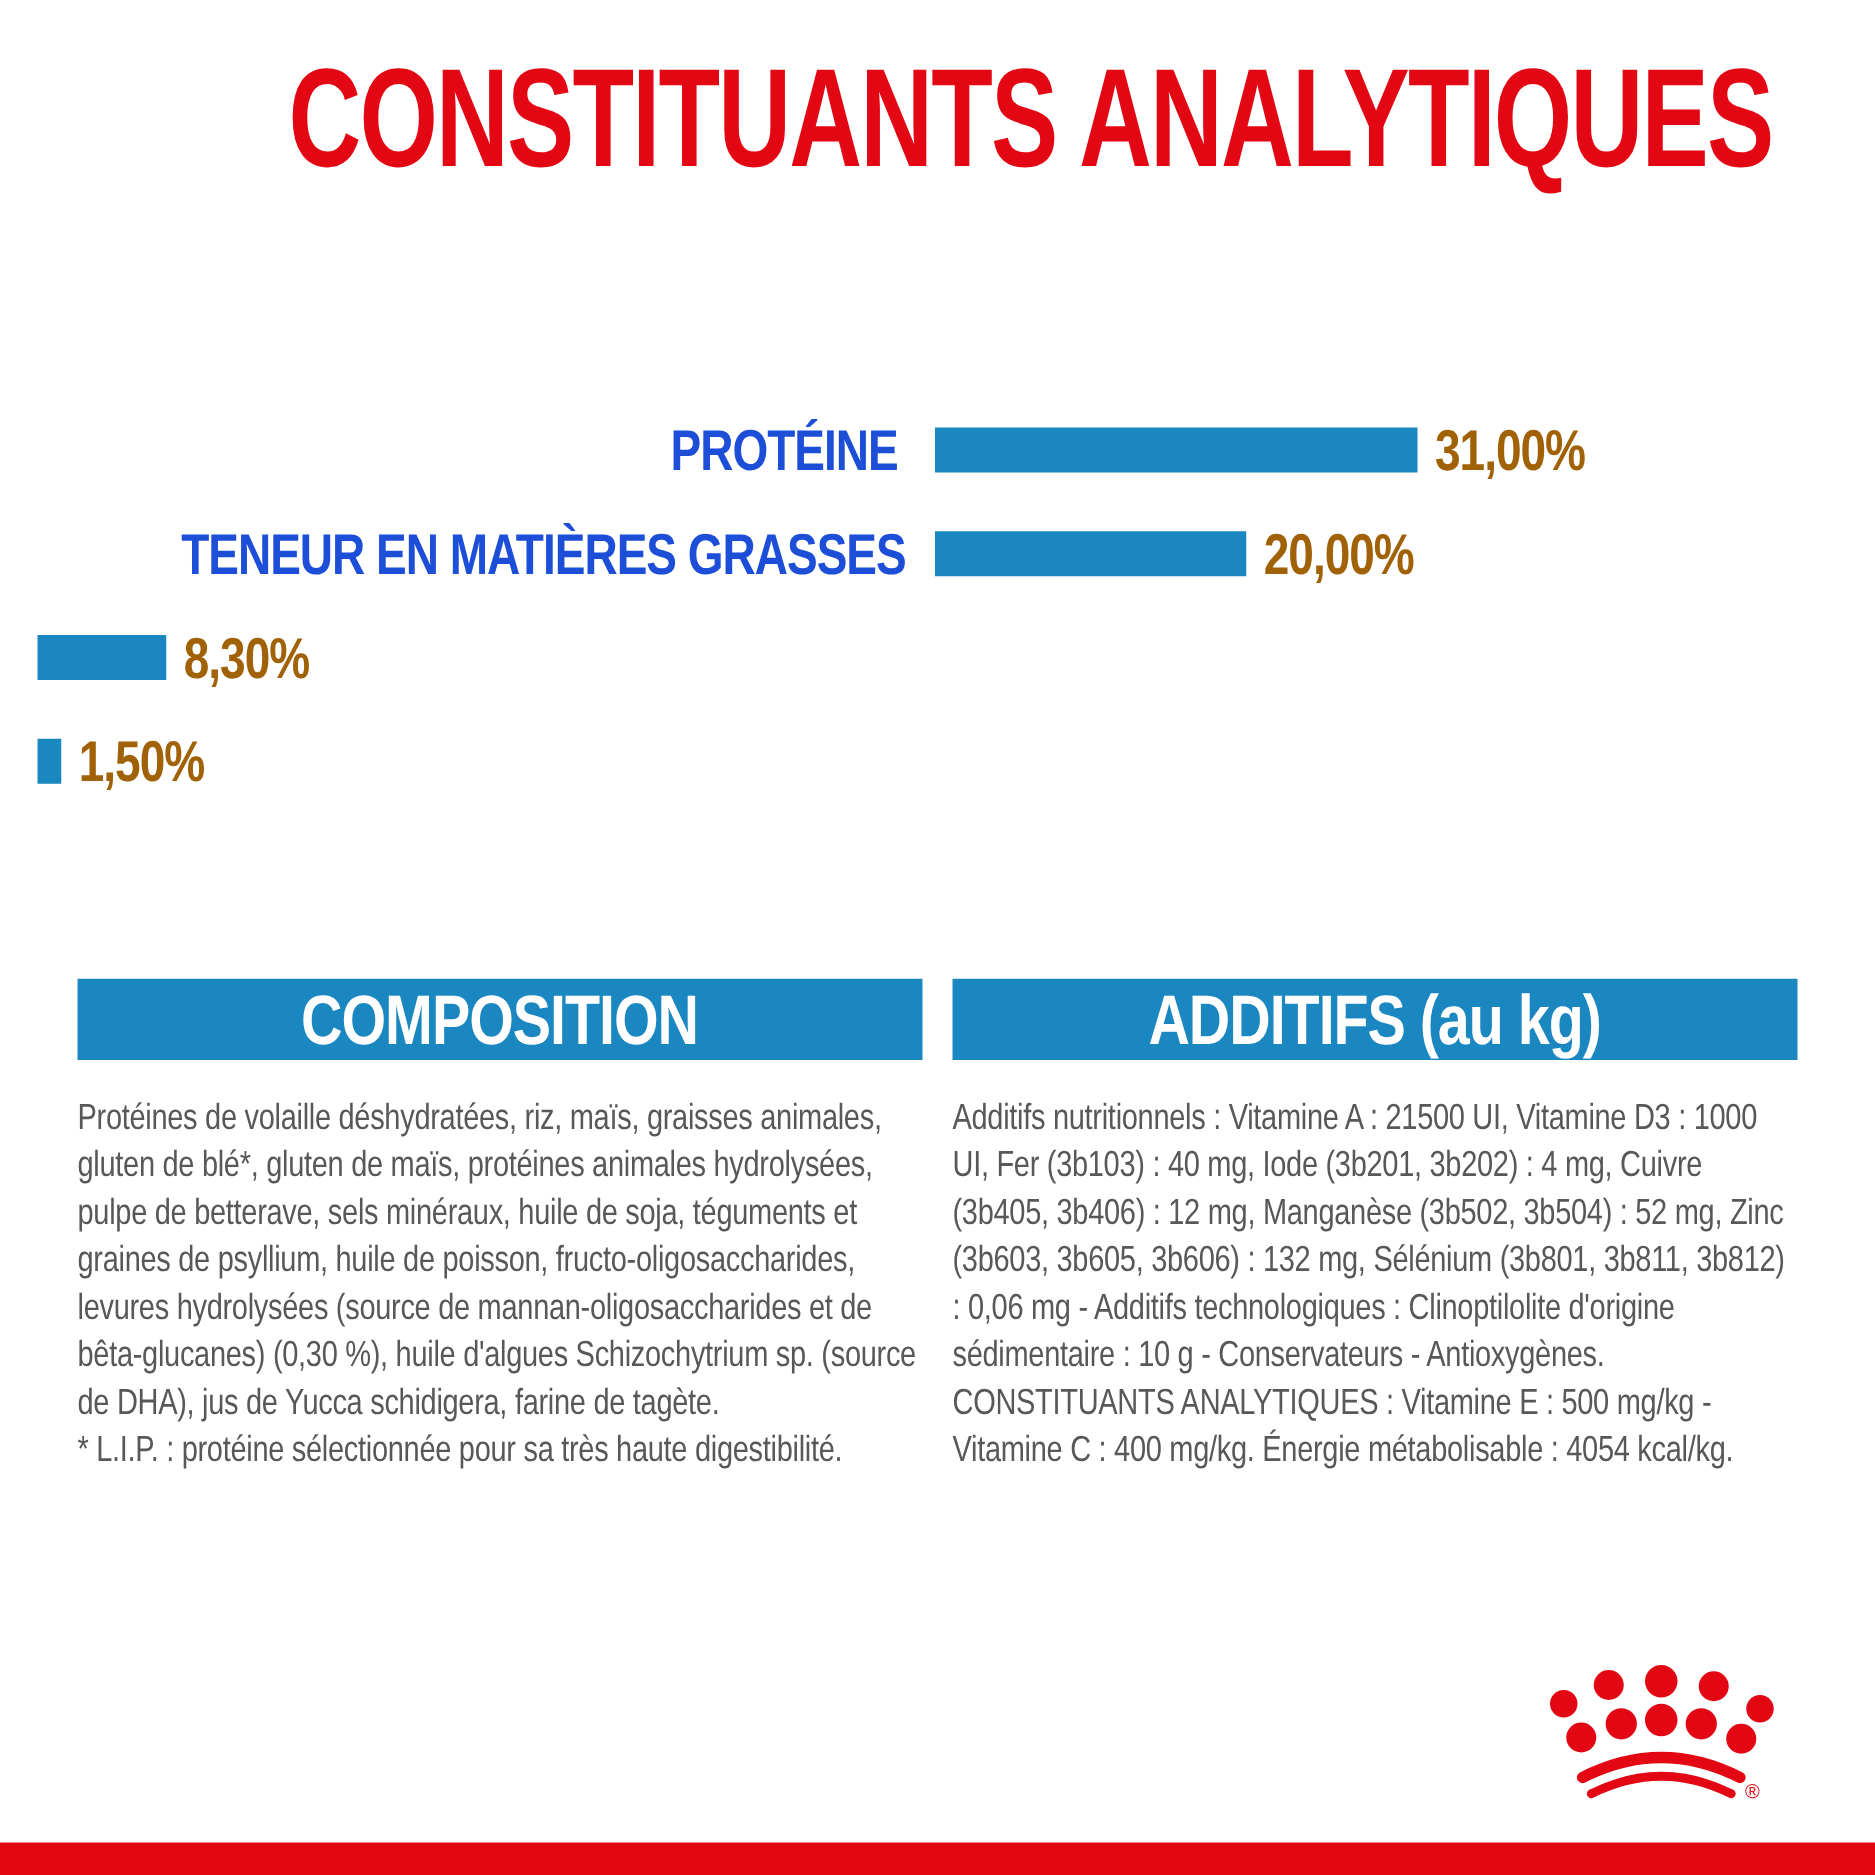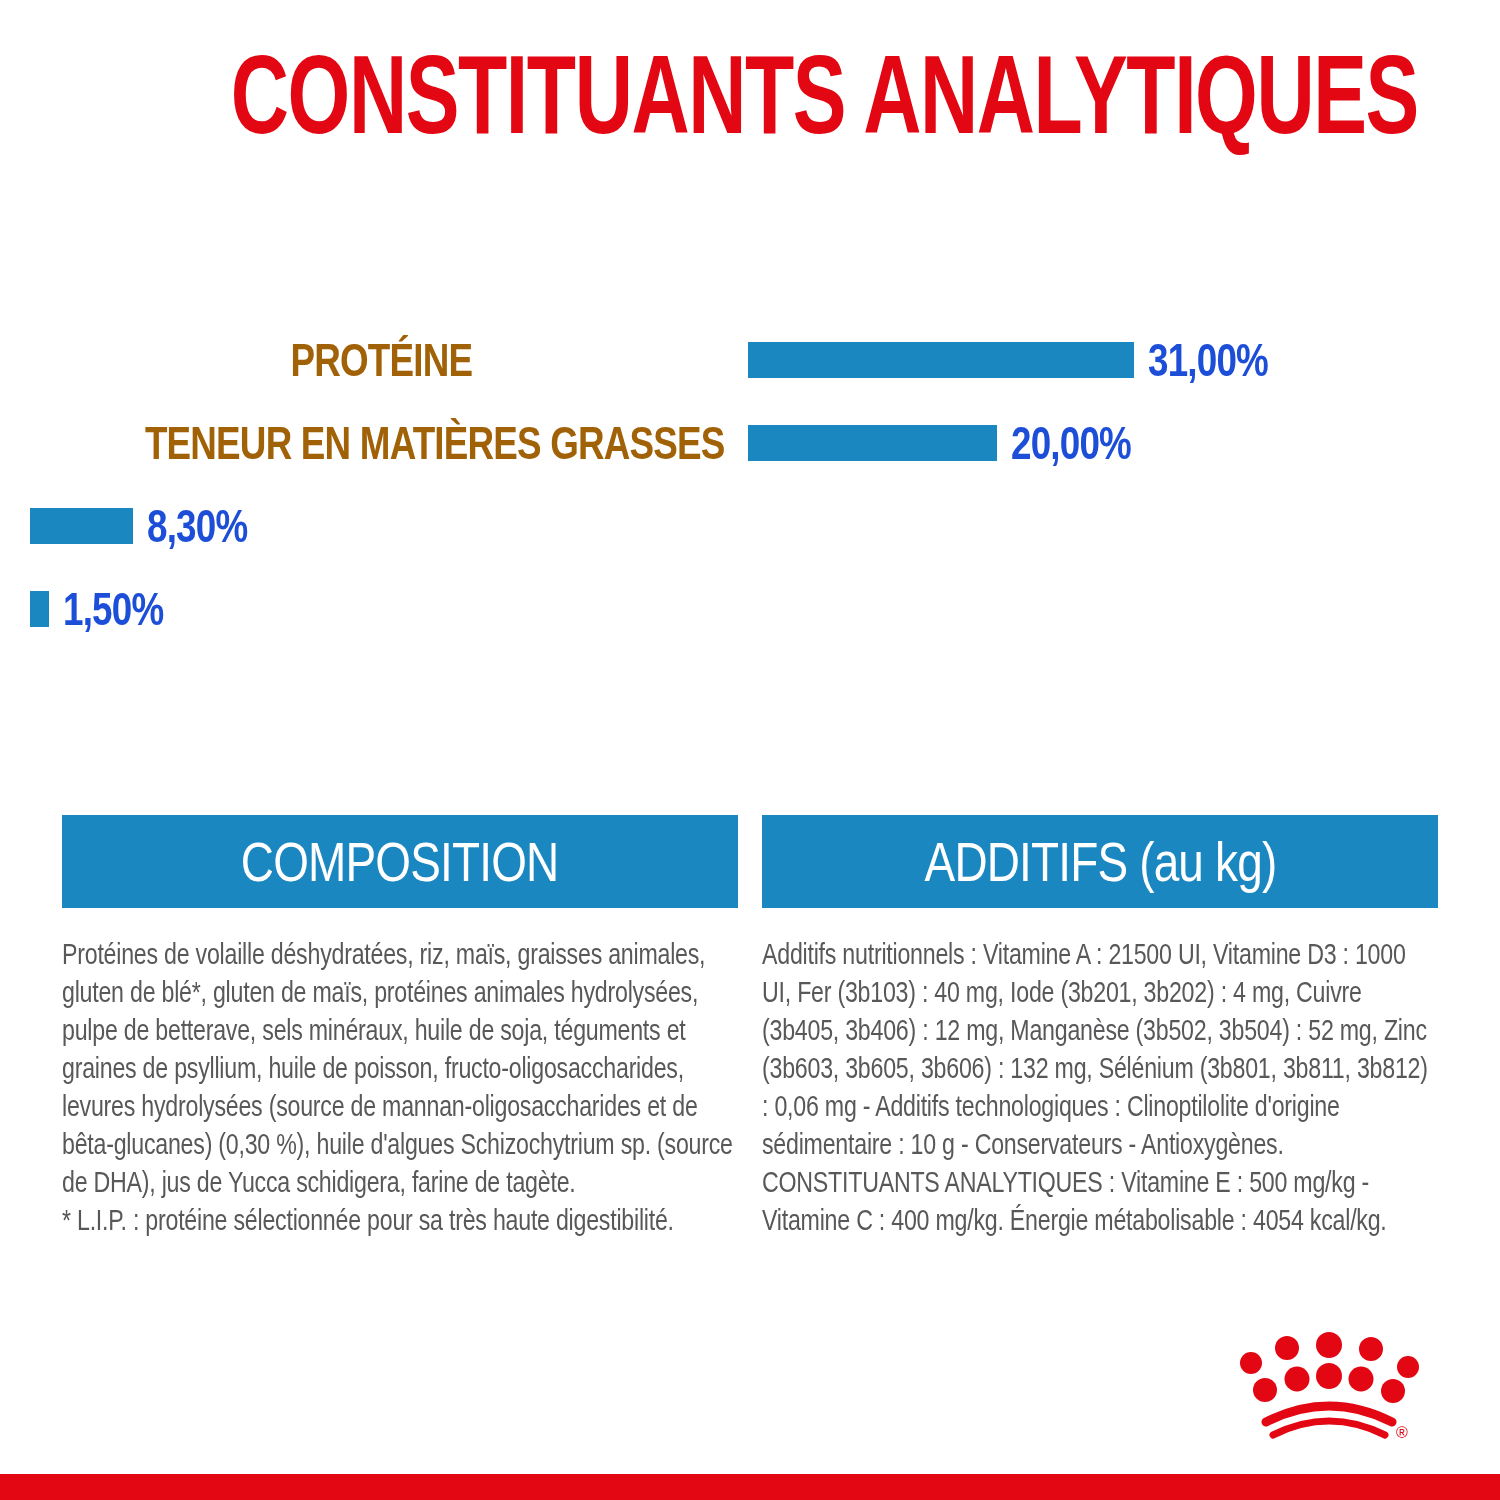--- a/index.html
+++ b/index.html
@@ -35,65 +35,64 @@
   
   .chart {
     position: absolute;
     top: 318px;
     left: 0;
     width: 1500px;
   }
   .crow { height: 83px; display: flex; align-items: center; }
   .clabel {
     width: 718px;
-    text-align: center;
+    text-align: right;
     font-size: 46px;
     font-weight: bold;
-    color: #a16207;
+    color: #1d4ed8;
     white-space: nowrap;
   }
   .clabel .squeeze {
     display: inline-block;
     transform: scaleX(0.8);
     transform-origin: 100% 50%;
     letter-spacing: -1px;
   }
   .cbar {
     height: 36px;
     margin-left: 30px;
     flex: 0 0 auto;
   }
   .cval {
     margin-left: 14px;
     font-size: 46px;
     font-weight: bold;
-    color: #1d4ed8;
+    color: #a16207;
     white-space: nowrap;
   }
   .cval .squeeze {
     display: inline-block;
     transform: scaleX(0.8);
     transform-origin: 0 50%;
     letter-spacing: -1px;
   }
 
   
   .col { position: absolute; top: 783px; width: 676px; }
   .col-left { left: 62px; }
   .col-right { left: 762px; }
   .band {
-    height: 93px;
+    height: 65px;
     display: flex;
     align-items: center;
     justify-content: center;
     color: #ffffff;
     font-size: 56px;
-    font-weight: normal;
+    font-weight: bold;
     white-space: nowrap;
-    margin-top: 32px;
   }
   .band .squeeze {
     display: inline-block;
     transform: scaleX(0.82);
     transform-origin: 50% 50%;
     letter-spacing: -1px;
   }
   .bodytext {
     margin-top: 27px;
     width: 845px;

